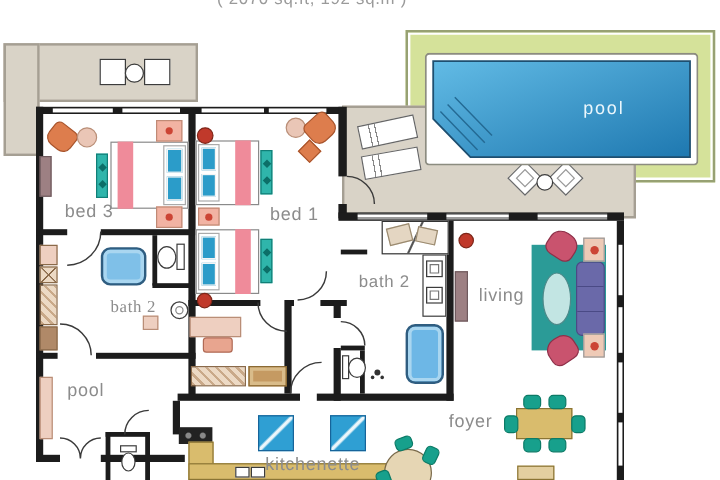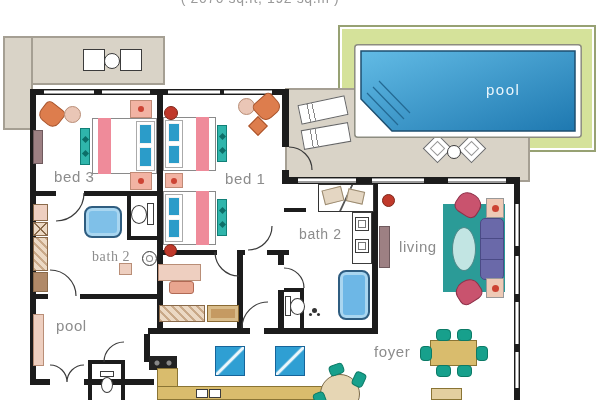--- a/index.html
+++ b/index.html
@@ -226,20 +226,21 @@
   <div style="left:431px;top:388px;width:31px;height:12px;background:#e3cfa0;border:1px solid #8a7434;"></div>
 
   <div style="left:149px;top:356px;width:28px;height:14px;background:#222;
        background-image:radial-gradient(circle 3px at 8px 7px,#888 2px,transparent 3px),radial-gradient(circle 3px at 20px 7px,#888 2px,transparent 3px);"></div>
   <div class="tan" style="left:157px;top:368px;width:21px;height:32px;"></div>
   <div class="tan" style="left:157px;top:386px;width:175px;height:14px;"></div>
   <div class="fixt" style="left:196px;top:389px;width:12px;height:9px;border-width:1px;"></div>
   <div class="fixt" style="left:209px;top:389px;width:12px;height:9px;border-width:1px;"></div>
   <div class="bluebox" style="left:215px;top:346px;width:30px;height:30px;"></div>
   <div class="bluebox" style="left:275px;top:346px;width:30px;height:30px;"></div>
+  <div class="lbl" style="left:221px;top:379px;">kitchenette</div>
   <div style="left:320px;top:374px;width:40px;height:40px;background:#e6d6b4;border:1.5px solid #7a6a4a;border-radius:50%;"></div>
   <div class="teal-chair" style="left:329px;top:364px;width:15px;height:11px;transform:rotate(-20deg);"></div>
   <div class="teal-chair" style="left:353px;top:372px;width:12px;height:15px;transform:rotate(25deg);"></div>
   <div class="teal-chair" style="left:314px;top:392px;width:12px;height:15px;transform:rotate(-20deg);"></div>
 
   <div style="left:33px;top:314px;width:11px;height:52px;background:#eecfc0;border:1px solid #b98e77;"></div>
   <div class="lbl" style="left:56px;top:317px;">pool</div>
   <div class="fixt" style="left:100px;top:371px;width:14px;height:6px;"></div>
   <div class="fixt" style="left:101px;top:377px;width:12px;height:16px;border-radius:50%;"></div>
 

